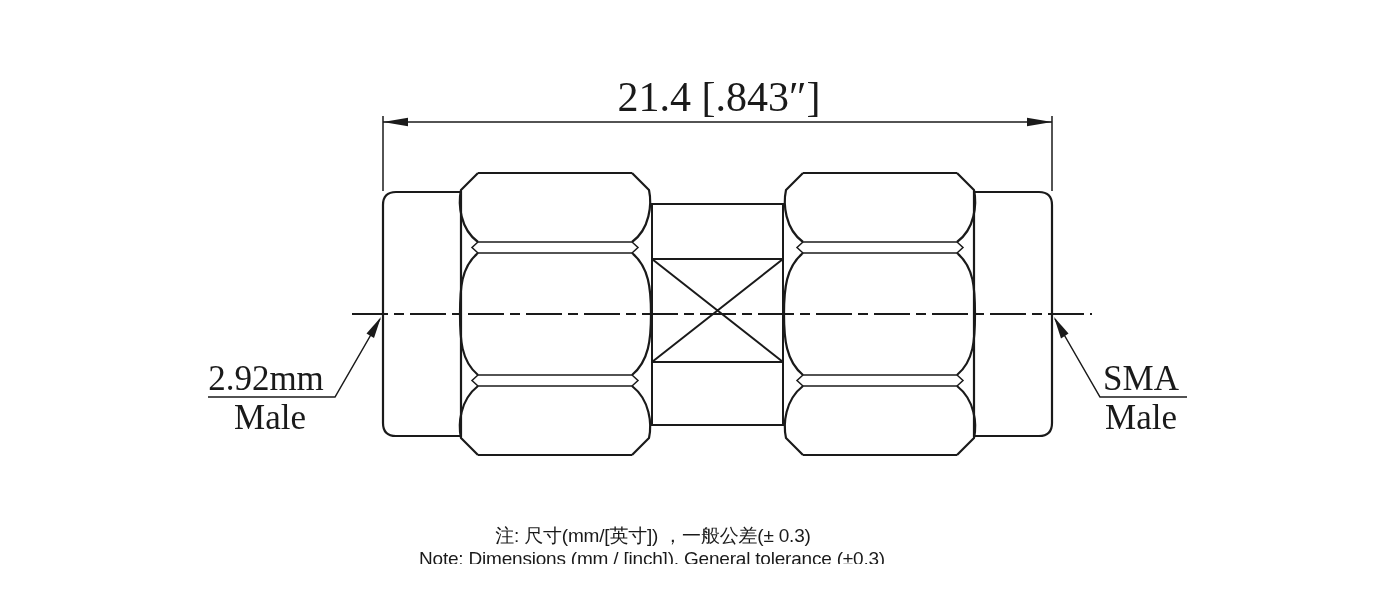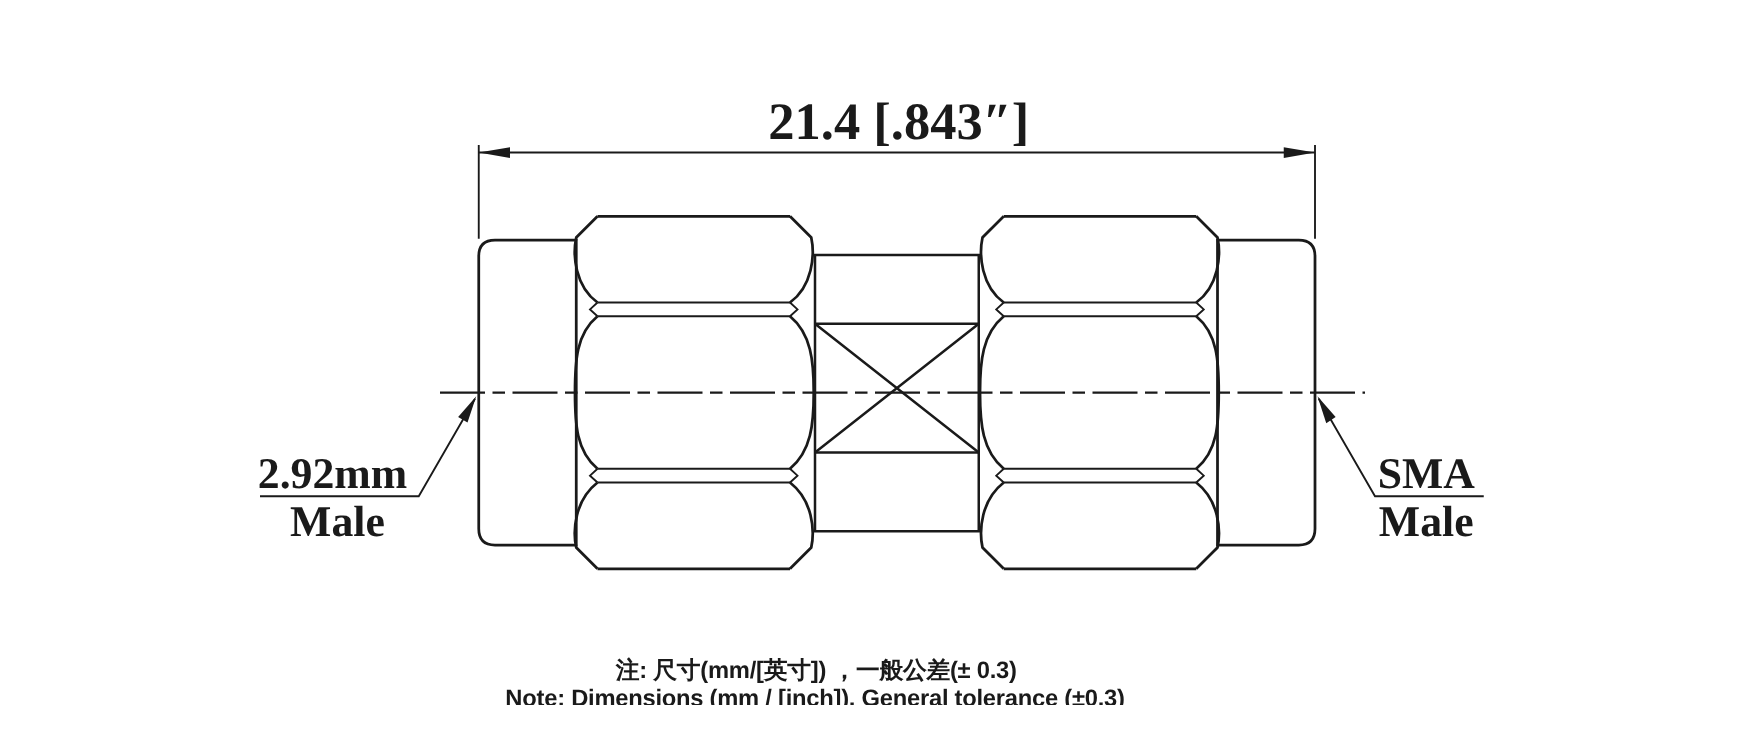--- a/index.html
+++ b/index.html
@@ -7,21 +7,20 @@
     padding: 0;
     background: #ffffff;
   }
   .page {
     position: relative;
     width: 1400px;
     height: 564px;
     background: #ffffff;
     overflow: hidden;
     font-family: "Liberation Sans", "DejaVu Sans", sans-serif;
-    font-weight: bold;
   }
   svg { display: block; }
   .cad-serif {
     font-family: "Liberation Serif", "DejaVu Serif", serif;
     fill: #1a1a1a;
   }
   .dim-text   { font-size: 42px; }
   .label-text { font-size: 35px; }
   .note-text {
     font-family: "Liberation Sans", "DejaVu Sans", sans-serif;

